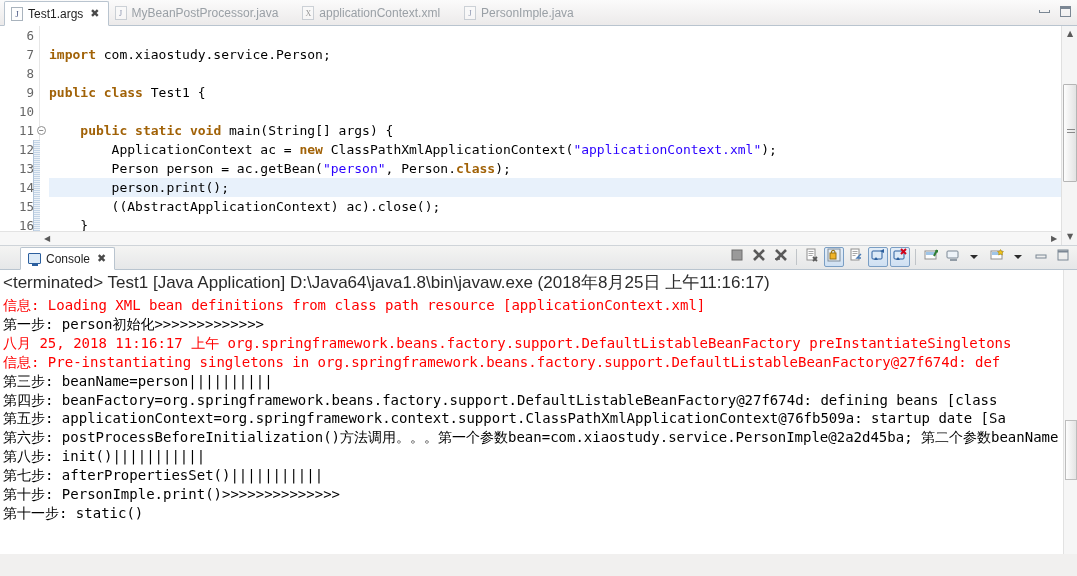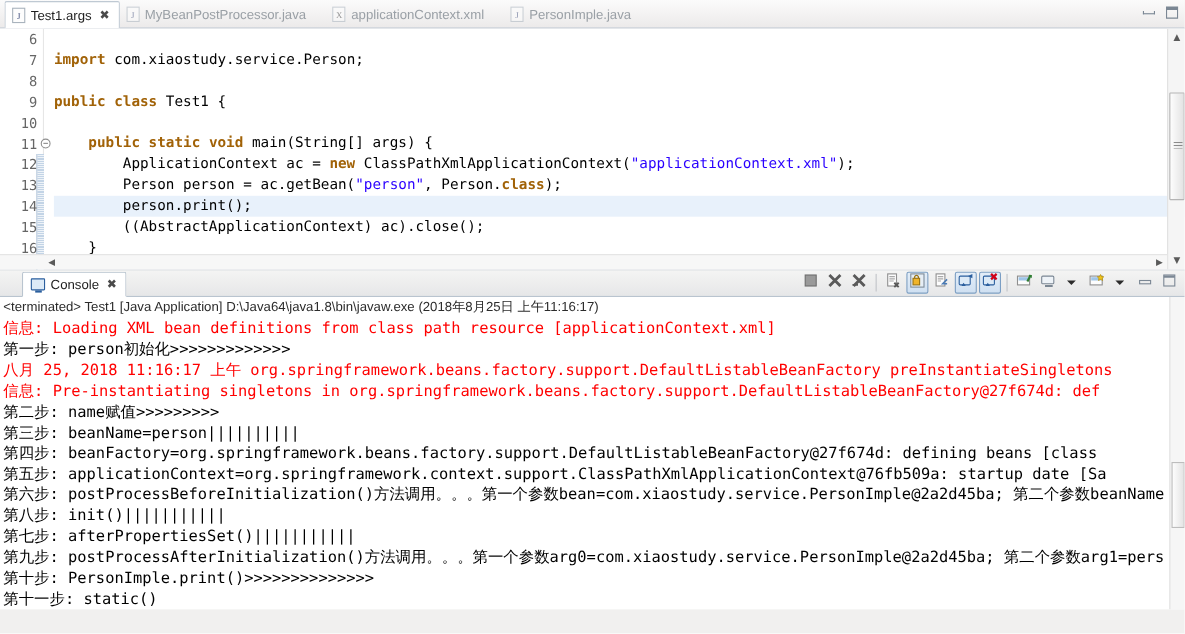--- a/index.html
+++ b/index.html
@@ -237,21 +237,21 @@
 
   
   .console-body {
     position: relative;
     height: 284px;
     background: #ffffff;
     overflow: hidden;
   }
   .term-line {
     font-family: "Liberation Sans", sans-serif;
-    font-size: 12px;
+    font-size: 17px;
     color: #2b2b2b;
     padding: 1px 0 2px 3px;
     white-space: nowrap;
   }
   .out {
     font-family: "DejaVu Sans Mono", monospace;
     font-size: 14px;
     line-height: 18.9px;
     white-space: pre;
     padding-left: 3px;
@@ -449,28 +449,26 @@
       </div>
   </div>
 
   <div class="console-body">
     <div class="term-line">&lt;terminated&gt; Test1 [Java Application] D:\Java64\java1.8\bin\javaw.exe (2018年8月25日 上午11:16:17)</div>
     <div id="console-output">
         <div class="out red">信息: Loading XML bean definitions from class path resource [applicationContext.xml]</div>
         <div class="out">第一步: person初始化&gt;&gt;&gt;&gt;&gt;&gt;&gt;&gt;&gt;&gt;&gt;&gt;&gt;</div>
         <div class="out red">八月 25, 2018 11:16:17 上午 org.springframework.beans.factory.support.DefaultListableBeanFactory preInstantiateSingletons</div>
         <div class="out red">信息: Pre-instantiating singletons in org.springframework.beans.factory.support.DefaultListableBeanFactory@27f674d: def</div>
-        <div class="out">第二步: name赋值&gt;&gt;&gt;&gt;&gt;&gt;&gt;&gt;&gt;</div>
         <div class="out">第三步: beanName=person||||||||||</div>
         <div class="out">第四步: beanFactory=org.springframework.beans.factory.support.DefaultListableBeanFactory@27f674d: defining beans [class</div>
         <div class="out">第五步: applicationContext=org.springframework.context.support.ClassPathXmlApplicationContext@76fb509a: startup date [Sa</div>
         <div class="out">第六步: postProcessBeforeInitialization()方法调用。。。第一个参数bean=com.xiaostudy.service.PersonImple@2a2d45ba; 第二个参数beanName</div>
         <div class="out">第八步: init()|||||||||||</div>
         <div class="out">第七步: afterPropertiesSet()|||||||||||</div>
-        <div class="out">第九步: postProcessAfterInitialization()方法调用。。。第一个参数arg0=com.xiaostudy.service.PersonImple@2a2d45ba; 第二个参数arg1=pers</div>
         <div class="out">第十步: PersonImple.print()&gt;&gt;&gt;&gt;&gt;&gt;&gt;&gt;&gt;&gt;&gt;&gt;&gt;&gt;</div>
         <div class="out">第十一步: static()</div>
       </div>
     <div class="cvscroll">
       <div class="cvs-thumb"></div>
     </div>
   </div>
 
 </div>
 

